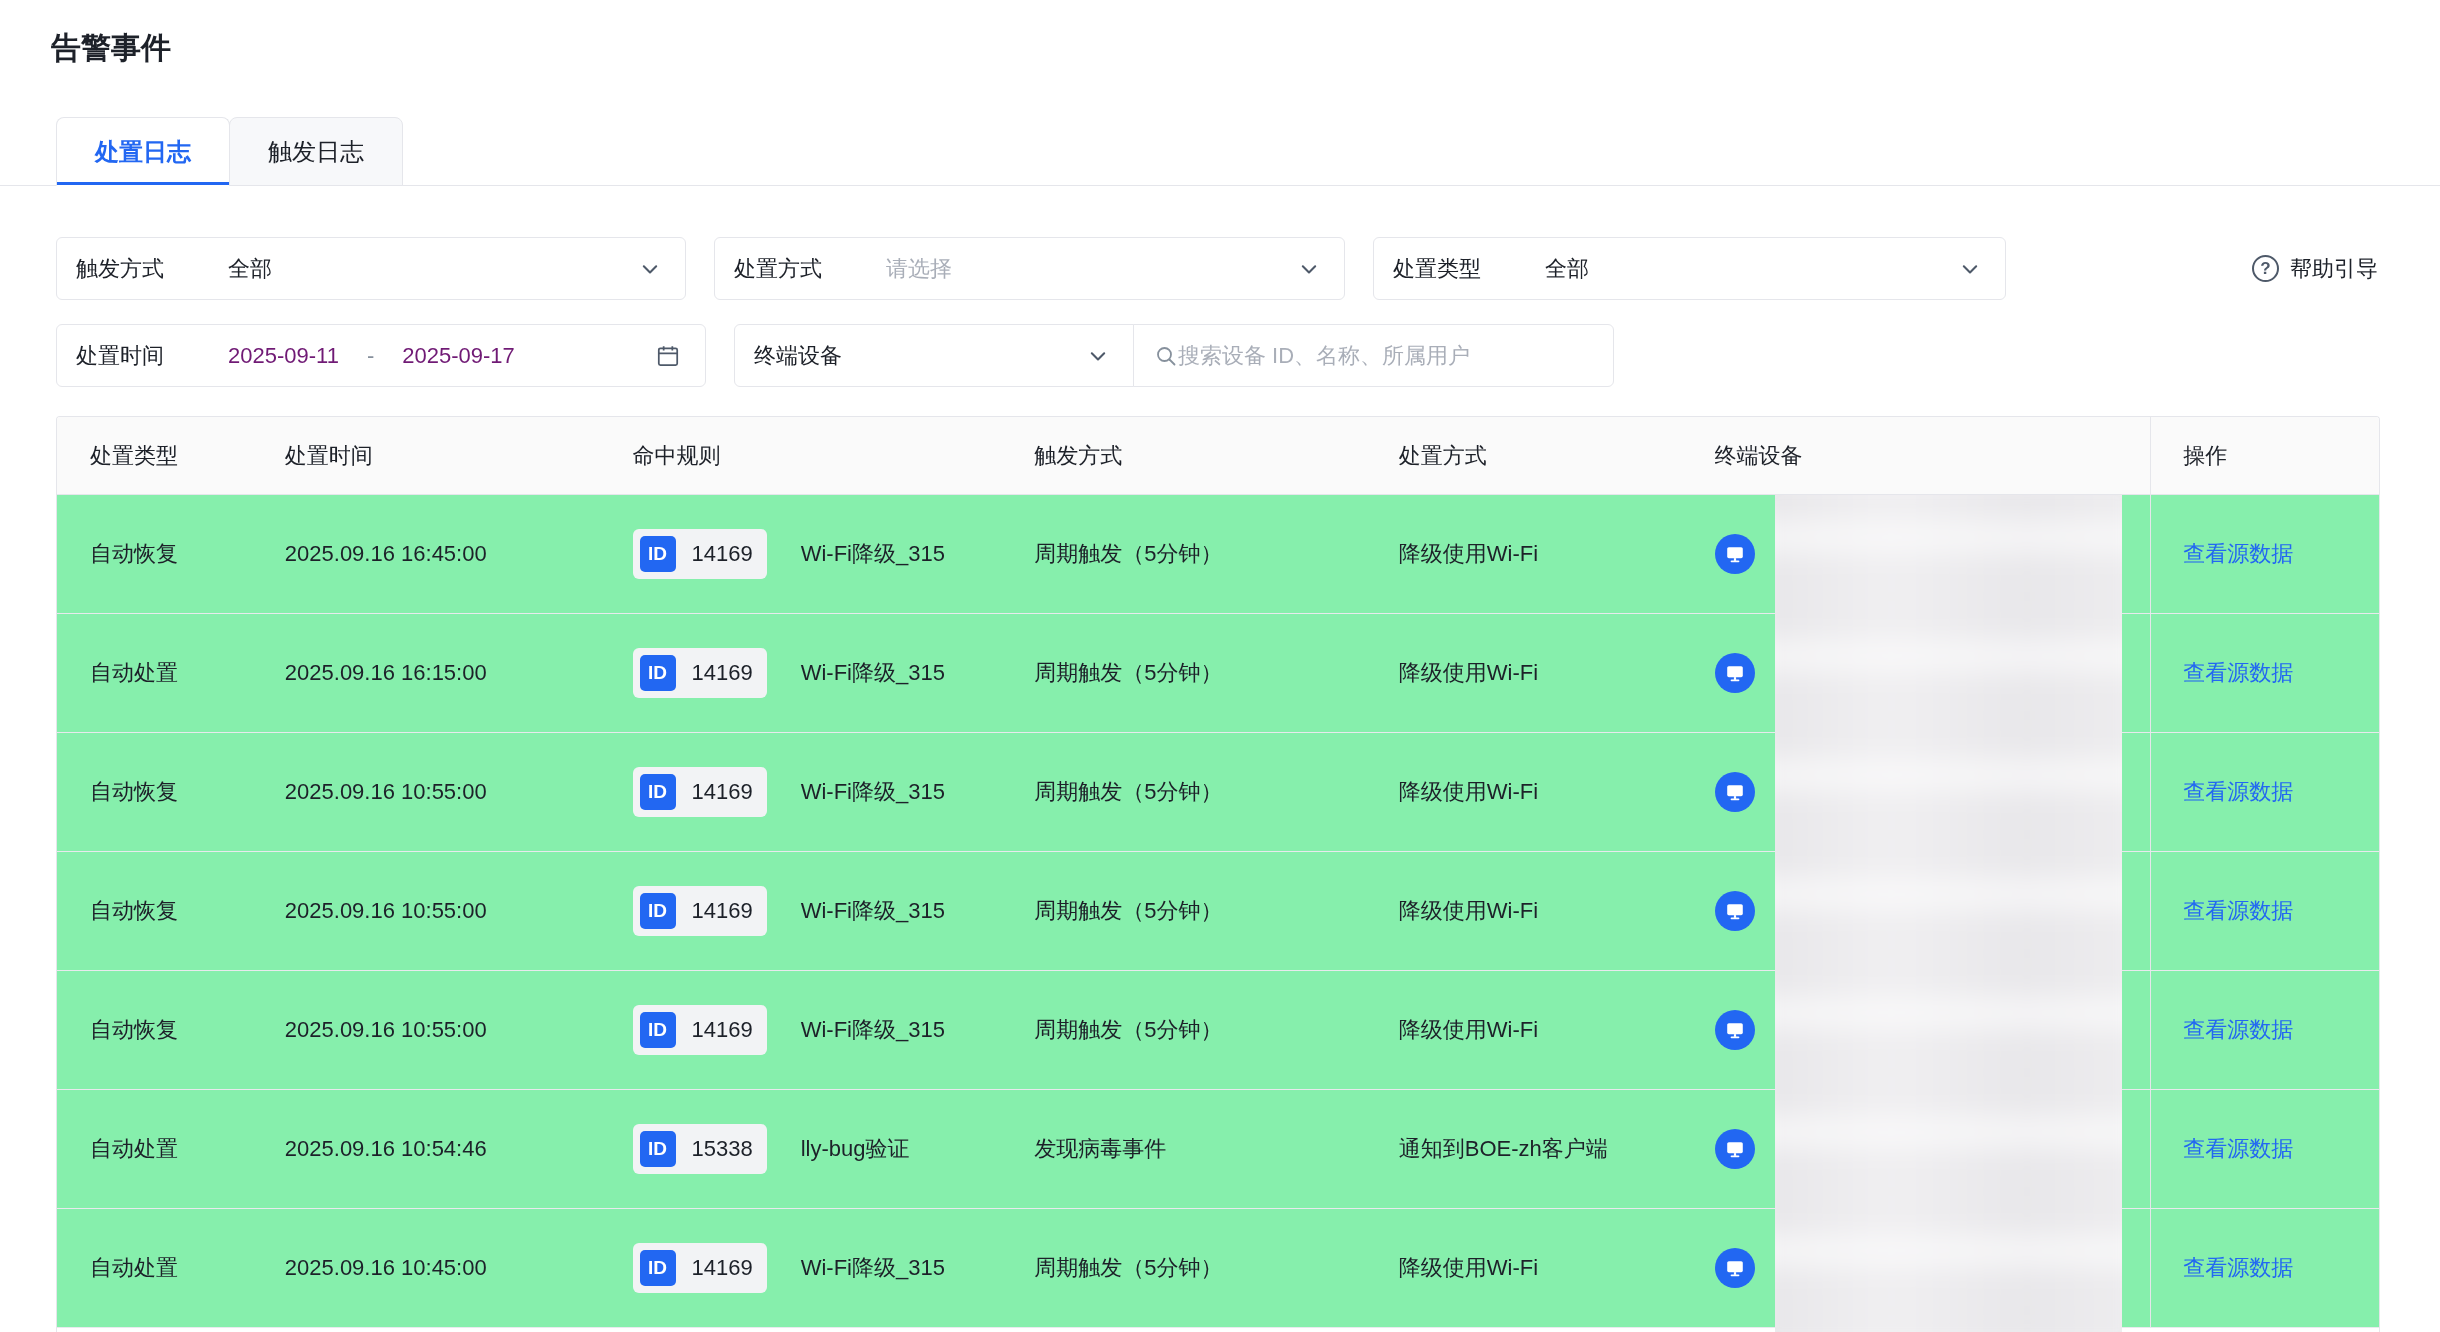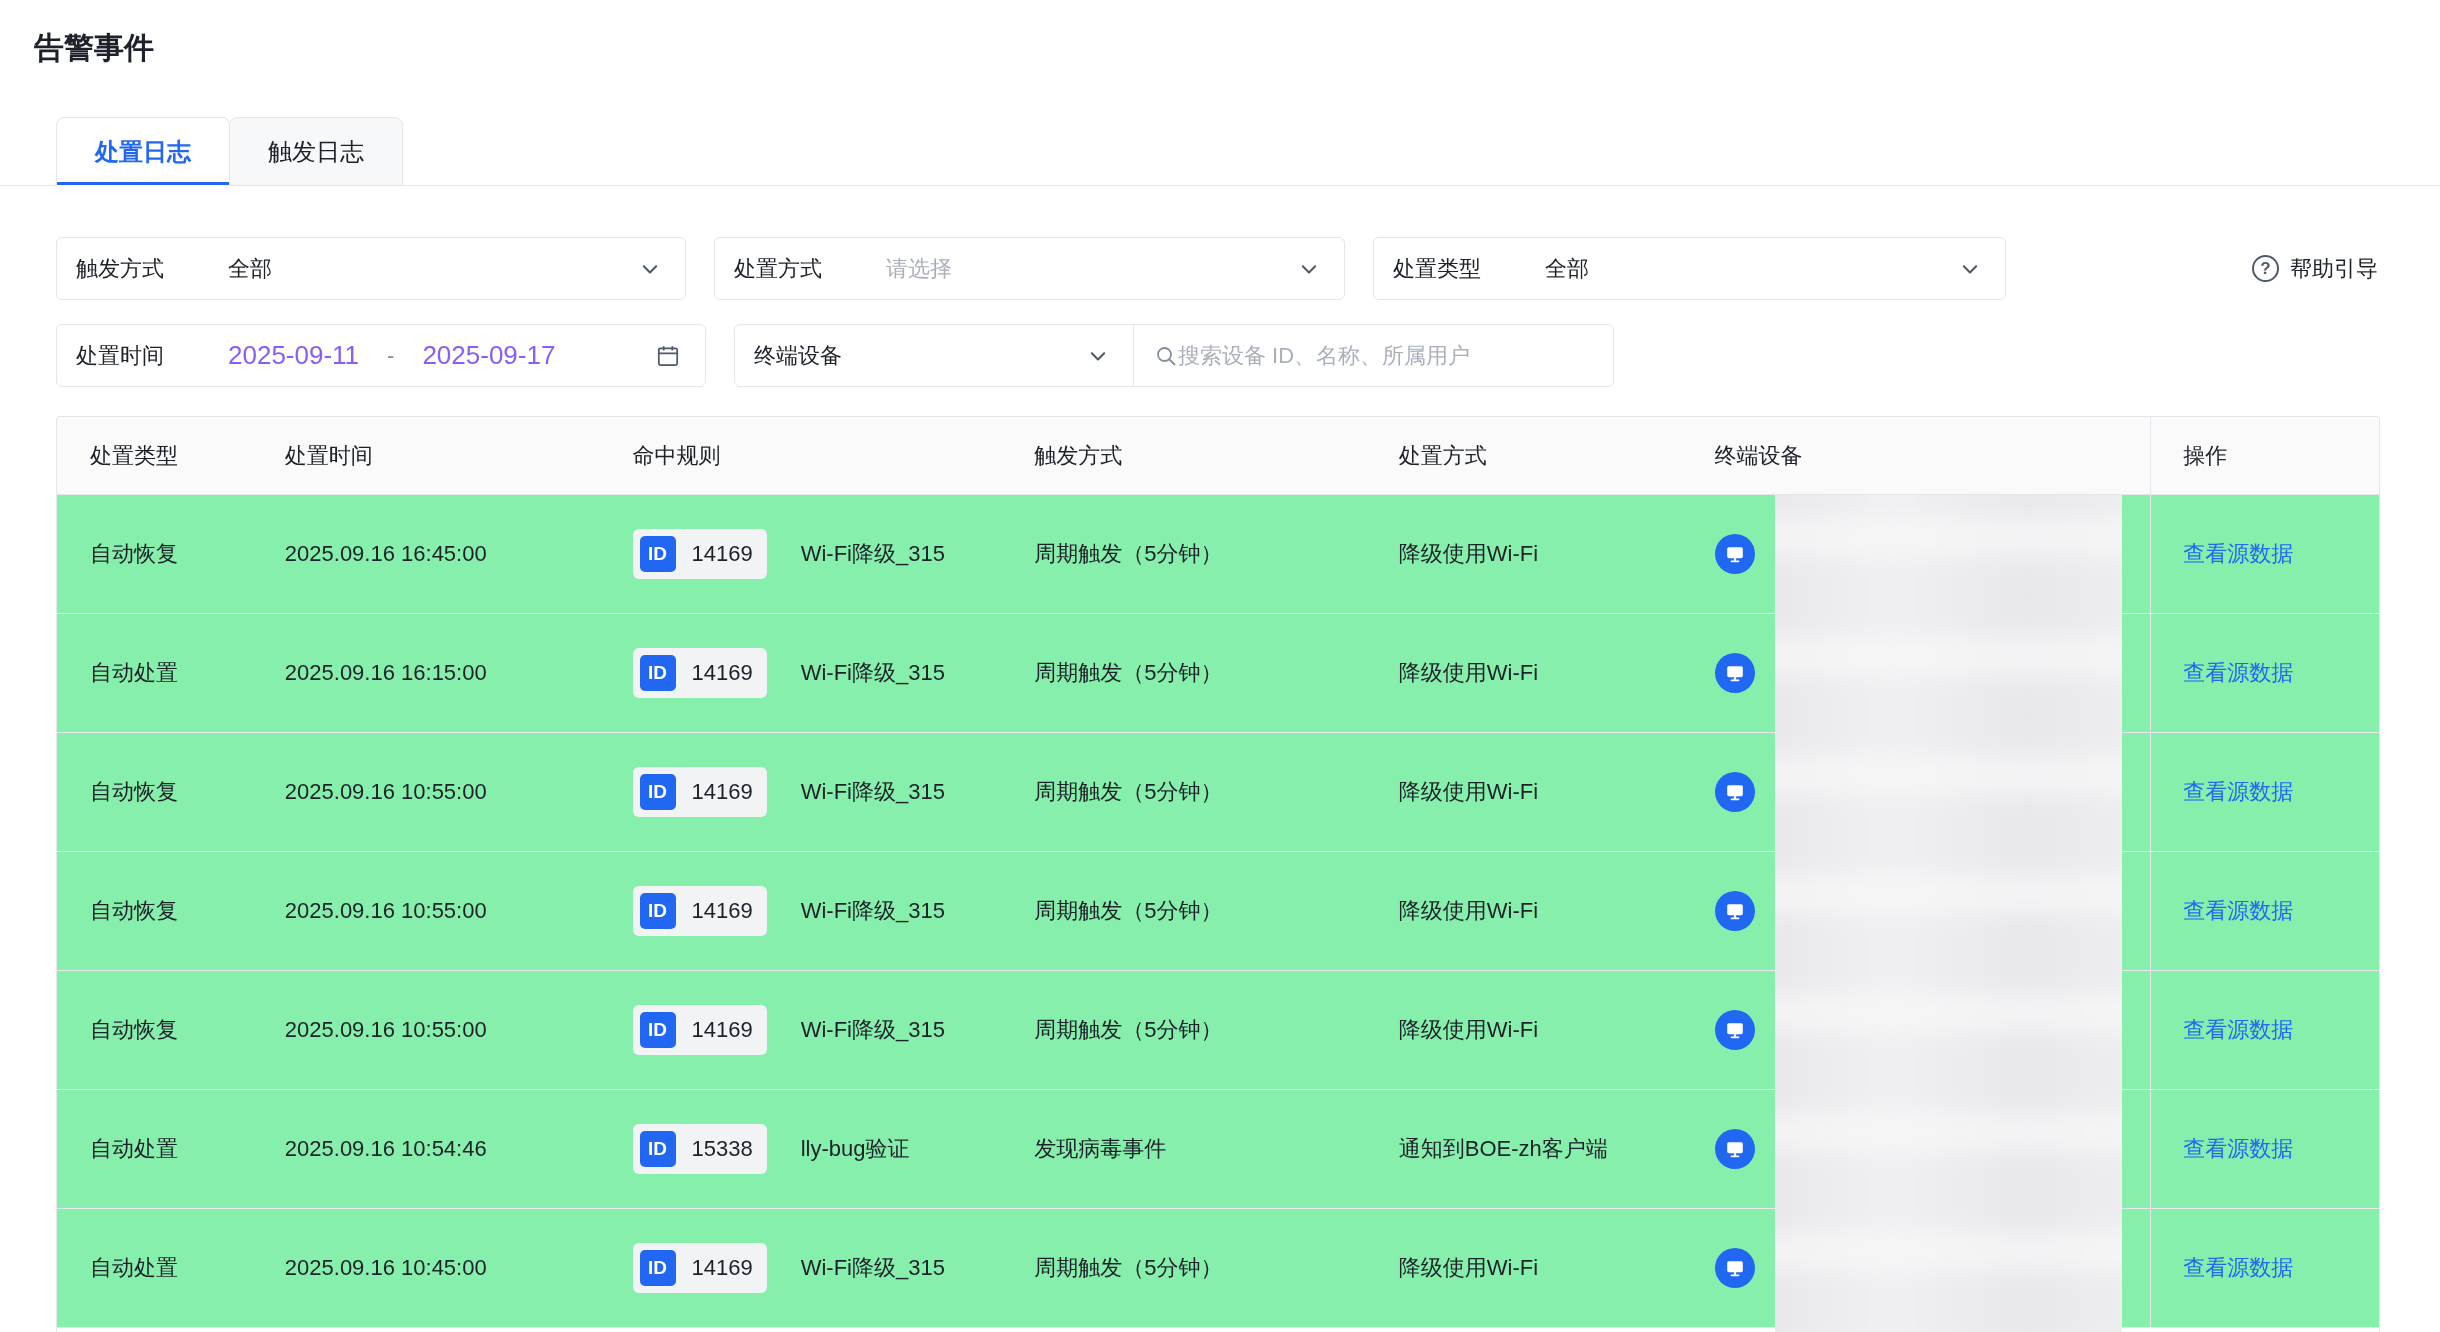--- a/index.html
+++ b/index.html
@@ -3,21 +3,21 @@
 <meta charset="utf-8">
 <style>
   * { margin:0; padding:0; box-sizing:border-box; }
   html,body { width:2440px; height:1332px; }
   body {
     font-family:"Liberation Sans","DejaVu Sans",sans-serif;
     color:#1d2129; background:#fff; overflow:hidden; position:relative;
   }
 
   
-  .page-title { position:absolute; left:34px; top:28px; font-size:30px; font-weight:700; color:#1d2129; }
+  .page-title { position:absolute; left:51px; top:28px; font-size:30px; font-weight:700; color:#1d2129; }
 
   .tabbar { position:absolute; left:0; right:0; top:117px; height:69px; border-bottom:1px solid #e5e6eb; }
   .tabs { position:absolute; left:56px; bottom:-1px; display:flex; }
   .tab {
     height:69px; padding:0 38px; display:flex; align-items:center; justify-content:flex-start;
     font-size:24px; border:1px solid #e5e6eb; border-radius:8px 8px 0 0; cursor:pointer;
     background:#f7f8fa; color:#1d2129; position:relative;
   }
   .tab + .tab { margin-left:-1px; }
   .tab.active { background:#fff; color:#2267f2; font-weight:600; border-bottom:1px solid #fff; }
@@ -37,21 +37,21 @@
   .filter-row + .filter-row { margin-top:24px; }
   .filter-box {
     height:63px; border:1px solid #e5e6eb; border-radius:6px; background:#fff;
     display:flex; align-items:center; padding:0 24px 0 19px; cursor:pointer;
   }
   .filter-label { font-size:22px; color:#1d2129; margin-right:64px; white-space:nowrap; }
   .filter-value { font-size:22px; color:#1d2129; white-space:nowrap; }
   .filter-placeholder { color:#a9aeb8; }
   .flex-spacer { flex:1; }
   .w630 { width:630px; } .w631 { width:631px; } .w633 { width:633px; } .w650 { width:650px; }
-  .date-text { font-size:26px; color:#8b5cf6; }
+  .date-text { font-size:22px; color:#701a75; }
   .date-sep { font-size:22px; color:#86909c; margin:0 28px; }
 
   .input-group { display:flex; }
   .device-select { width:400px; border-radius:6px 0 0 6px; padding-right:24px; }
   .search-box {
     width:481px; height:63px; border:1px solid #e5e6eb; border-radius:0 6px 6px 0; margin-left:-1px;
     display:flex; align-items:center; gap:0; padding:0 20px; background:#fff;
   }
   .search-box input {
     border:none; outline:none; flex:1; font-size:22px; color:#1d2129;

